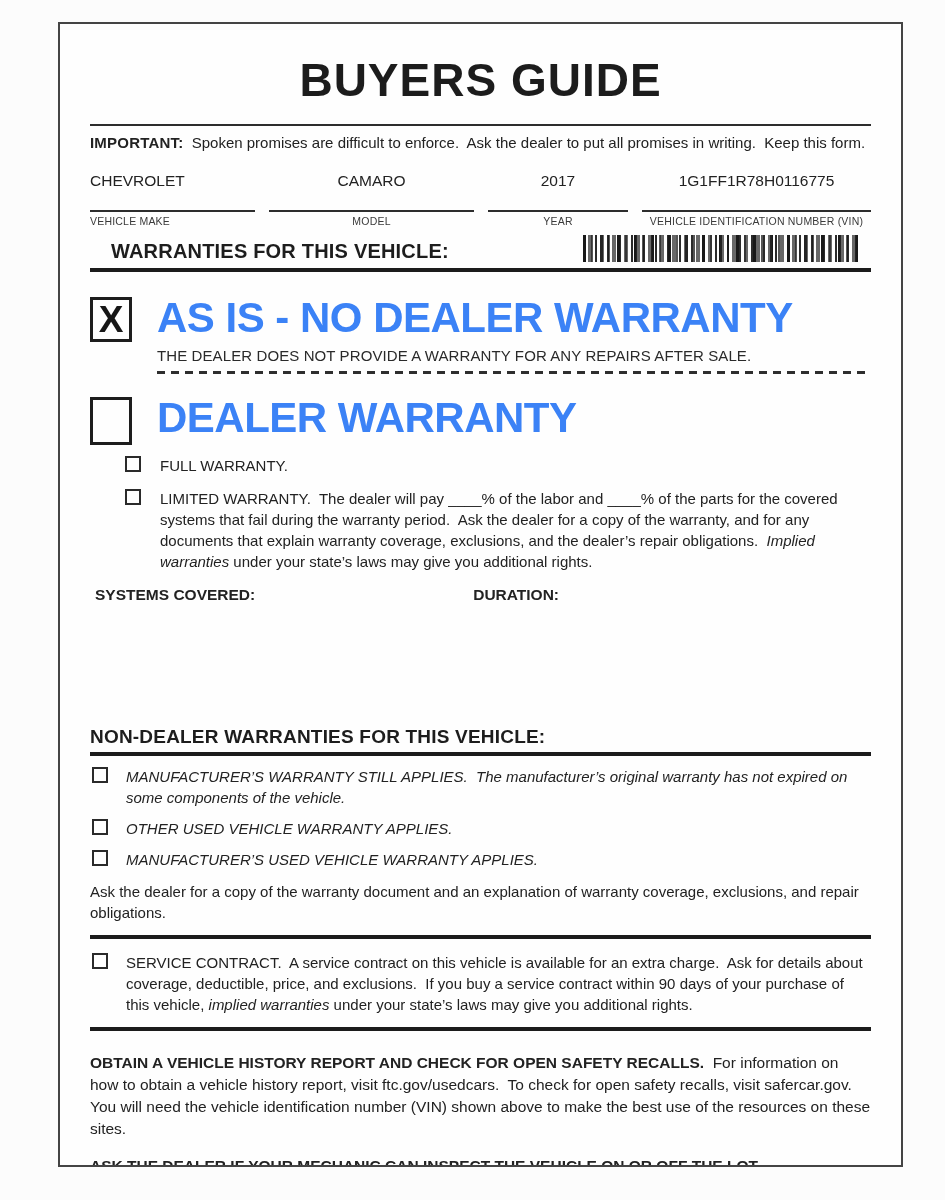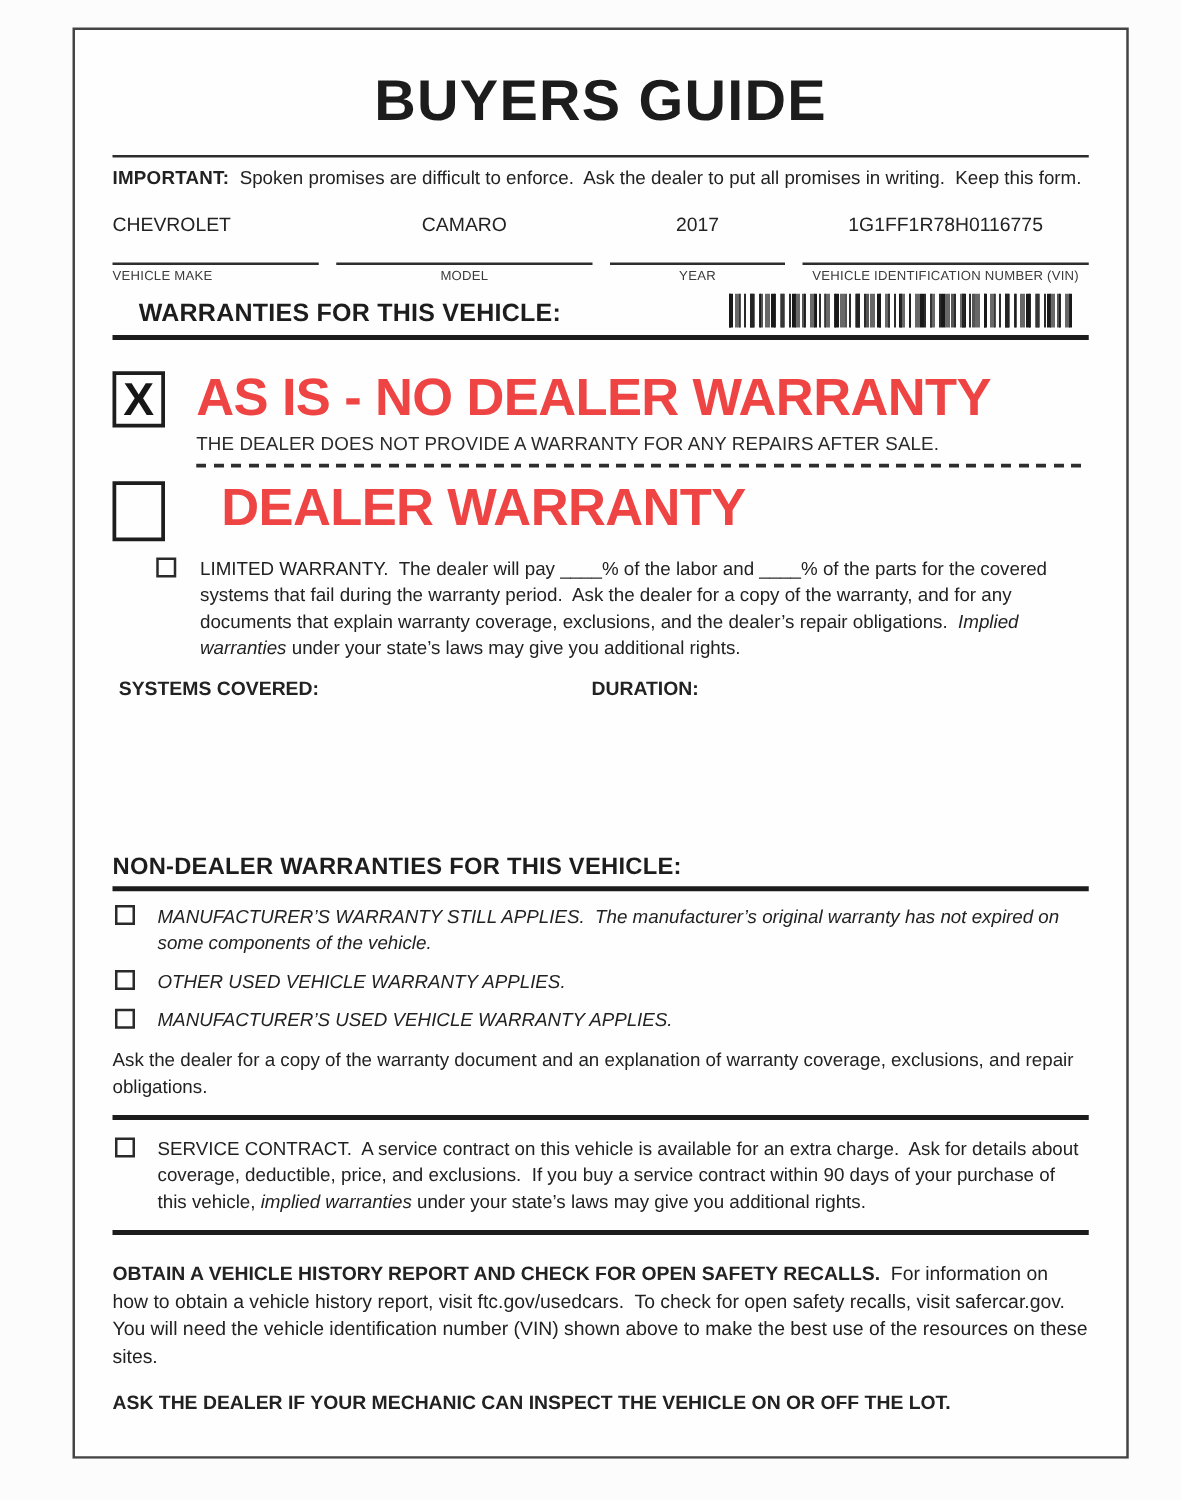--- a/index.html
+++ b/index.html
@@ -84,30 +84,30 @@
     display: flex; align-items: center; justify-content: center;
     font-size: 37px; font-weight: bold; color: #161616;
     line-height: 1;
   }
   .big-title {
     margin-left: 25px;
     font-size: 42px;
     line-height: 48px;
     font-weight: bold;
     letter-spacing: -0.5px;
-    color: #ef4444;
+    color: #3b82f6;
     white-space: nowrap;
   }
   .asis-sub { margin: 5px 0 0 67px; font-size: 15px; color: #2a2a2a; letter-spacing: .1px; }
   .dashed {
     height: 3px;
     margin: 7px 0 0 67px;
     background: repeating-linear-gradient(90deg, #2e2e2e 0 8px, rgba(0,0,0,0) 8px 14px);
   }
-  .dealer-row { margin-top: 8px; gap: 20px; }
+  .dealer-row { margin-top: 20px; }
   .dealer-row .bigbox { height: 48px; }
 
   
   .opt-row { display: flex; align-items: flex-start; margin-left: 35px; }
   .full-row { margin-top: 10px; }
   .limited-row { margin-top: 12px; }
   .cb {
     flex: 0 0 auto;
     width: 16px; height: 16px;
     border: 2px solid #2a2a2a;
@@ -185,20 +185,24 @@
     <div class="big-title">AS IS - NO DEALER WARRANTY</div>
   </div>
   <div class="asis-sub">THE DEALER DOES NOT PROVIDE A WARRANTY FOR ANY REPAIRS AFTER SALE.</div>
   <div class="dashed"></div>
 
   <div class="big-row dealer-row">
     <div class="bigbox"></div>
     <div class="big-title">DEALER WARRANTY</div>
   </div>
 
+  <div class="opt-row full-row">
+    <span class="cb"></span>
+    <div class="opt-text">FULL WARRANTY.</div>
+  </div>
 
   <div class="opt-row limited-row">
     <span class="cb"></span>
     <div class="opt-text"><span>LIMITED WARRANTY.  The dealer will pay </span><span class="blank">____</span><span>% of the labor and </span><span class="blank">____</span><span>% of the parts for the covered systems that fail during the warranty period.  Ask the dealer for a copy of the warranty, and for any documents that explain warranty coverage, exclusions, and the dealer’s repair obligations.  </span><i>Implied warranties</i><span> under your state’s laws may give you additional rights.</span></div>
   </div>
 
   <div class="sys-row">
     <div class="sys-label">SYSTEMS COVERED:</div>
     <div class="dur-label">DURATION:</div>
   </div>

